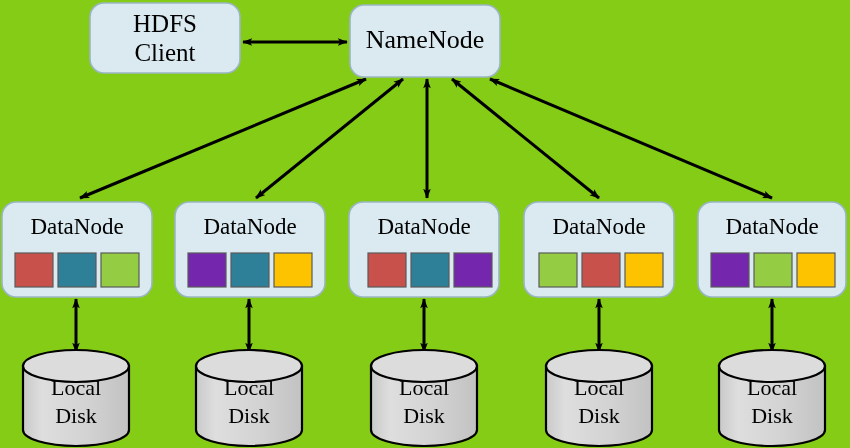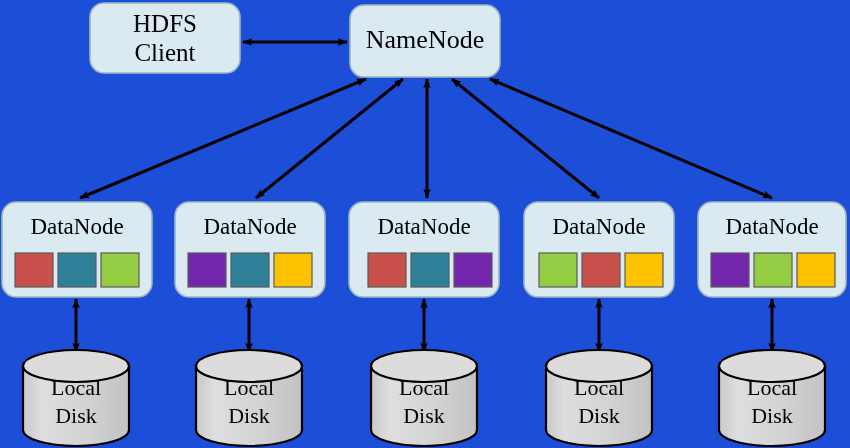--- a/index.html
+++ b/index.html
@@ -46,21 +46,21 @@
   }
   .conn-line {
     stroke: #000000;
     stroke-width: 3;
     fill: none;
   }
 </style>
 </head>
 <body>
 
-<div id="diagram-root" style="background: #1d4ed8;">
+<div id="diagram-root" style="background: #84cc16;">
 
   <svg id="diagram-svg" viewBox="0 0 850 448">
     <defs>
       <marker id="arrowEnd" markerWidth="11" markerHeight="11" refX="9.2" refY="4" orient="auto" markerUnits="userSpaceOnUse">
         <path d="M0,0.2 L10,4 L0,7.8 L2.3,4 Z" fill="#000000"></path>
       </marker>
       <marker id="arrowStart" markerWidth="11" markerHeight="11" refX="0.8" refY="4" orient="auto" markerUnits="userSpaceOnUse">
         <path d="M10,0.2 L0,4 L10,7.8 L7.7,4 Z" fill="#000000"></path>
       </marker>
       <linearGradient id="diskShade" x1="0" y1="0" x2="1" y2="0">

